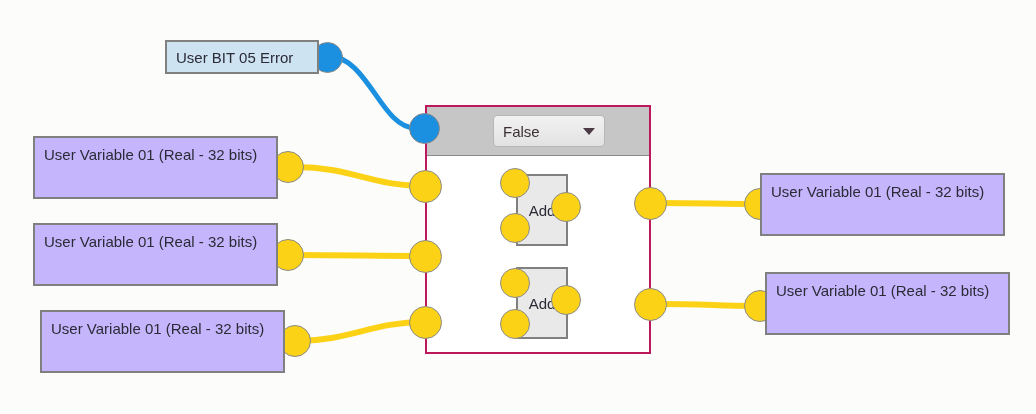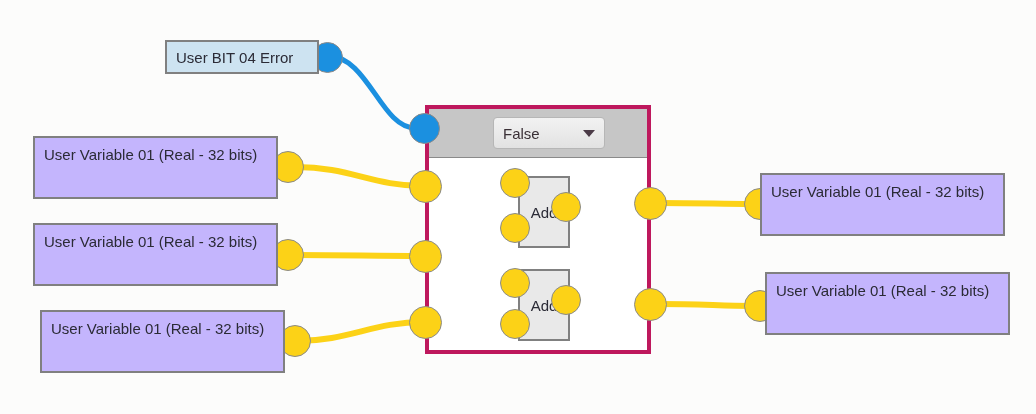--- a/index.html
+++ b/index.html
@@ -58,21 +58,21 @@
   .port.blue   { background: #1b90e0; }
 
   
   #group-container {
     position: absolute;
     left: 425px;
     top: 105px;
     width: 226px;
     height: 249px;
     box-sizing: border-box;
-    border: 4px solid #be185d;
+    border: 2px solid #be185d;
     background: #ffffff;
     z-index: 2;
   }
   #group-header {
     position: absolute;
     left: 0;
     top: 0;
     right: 0;
     height: 49px;
     background: #c6c6c6;
@@ -149,21 +149,21 @@
     <path d="M 578,207 C 608,207 620,203 643,203" fill="none" stroke="#fcd217" stroke-width="6" stroke-linecap="round"></path>
 
     <path d="M 578,300 C 608,300 620,304 643,304" fill="none" stroke="#fcd217" stroke-width="6" stroke-linecap="round"></path>
 
     <path d="M 660,203 C 700,203 722,204 752,204" fill="none" stroke="#fcd217" stroke-width="6" stroke-linecap="round"></path>
 
     <path d="M 660,304 C 700,304 722,306 752,306" fill="none" stroke="#fcd217" stroke-width="6" stroke-linecap="round"></path>
   </svg>
 
   <div class="node bit" style="left:165px; top:40px; width:154px; height:34px;">
-    <span>User BIT 04 Error</span>
+    <span>User BIT 05 Error</span>
   </div>
   <div class="port blue" style="left:312px; top:42px; width:31px; height:31px;"></div>
 
   <div class="node var" style="left:33px; top:136px; width:245px; height:63px;">
     <span>User Variable 01 (Real - 32 bits)</span>
   </div>
   <div class="port yellow" style="left:272px; top:151px; width:32px; height:32px;"></div>
 
   <div class="node var" style="left:33px; top:223px; width:245px; height:63px;">
     <span>User Variable 01 (Real - 32 bits)</span>

